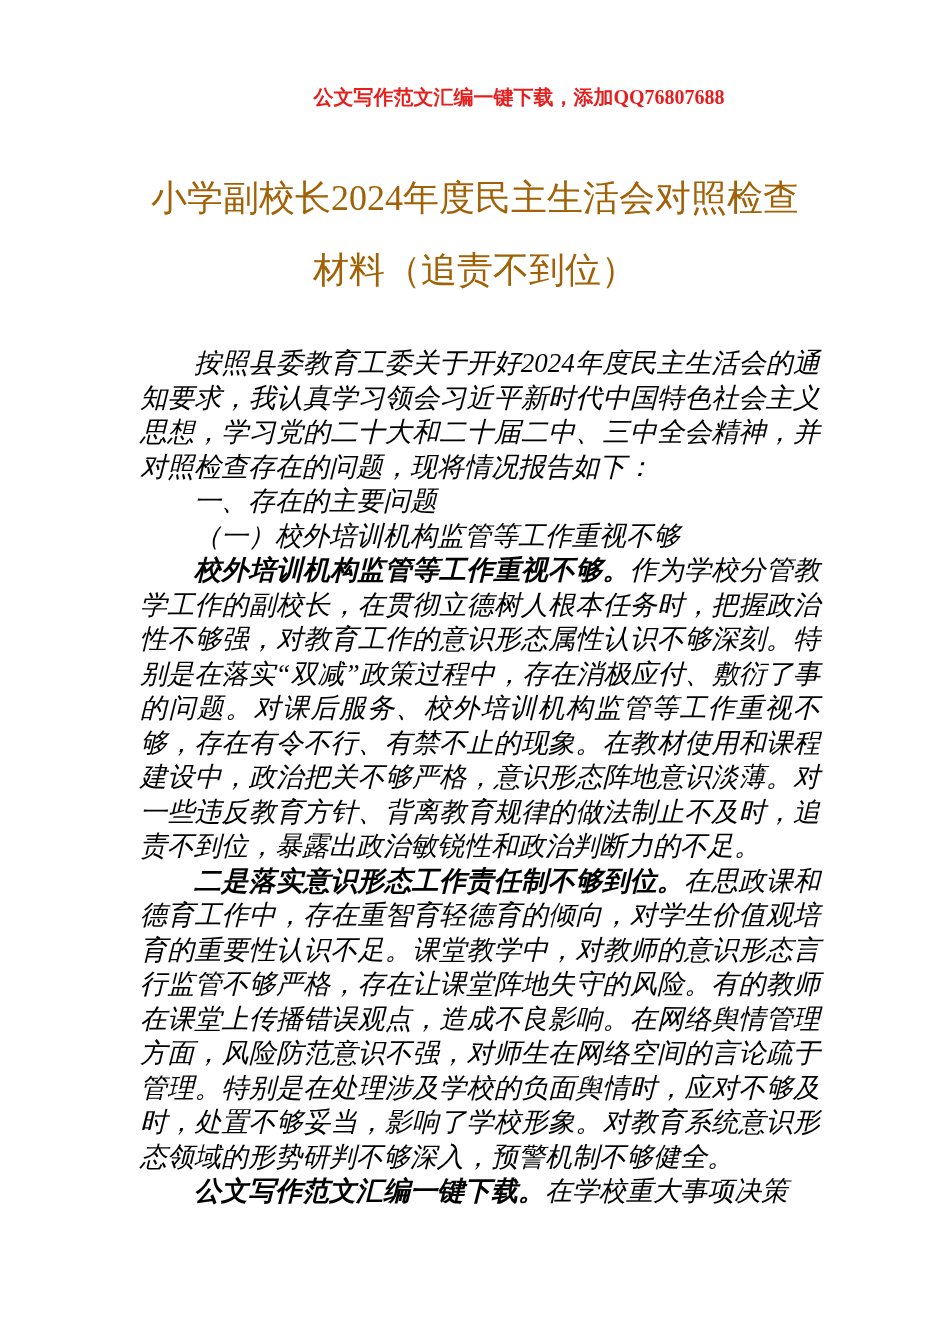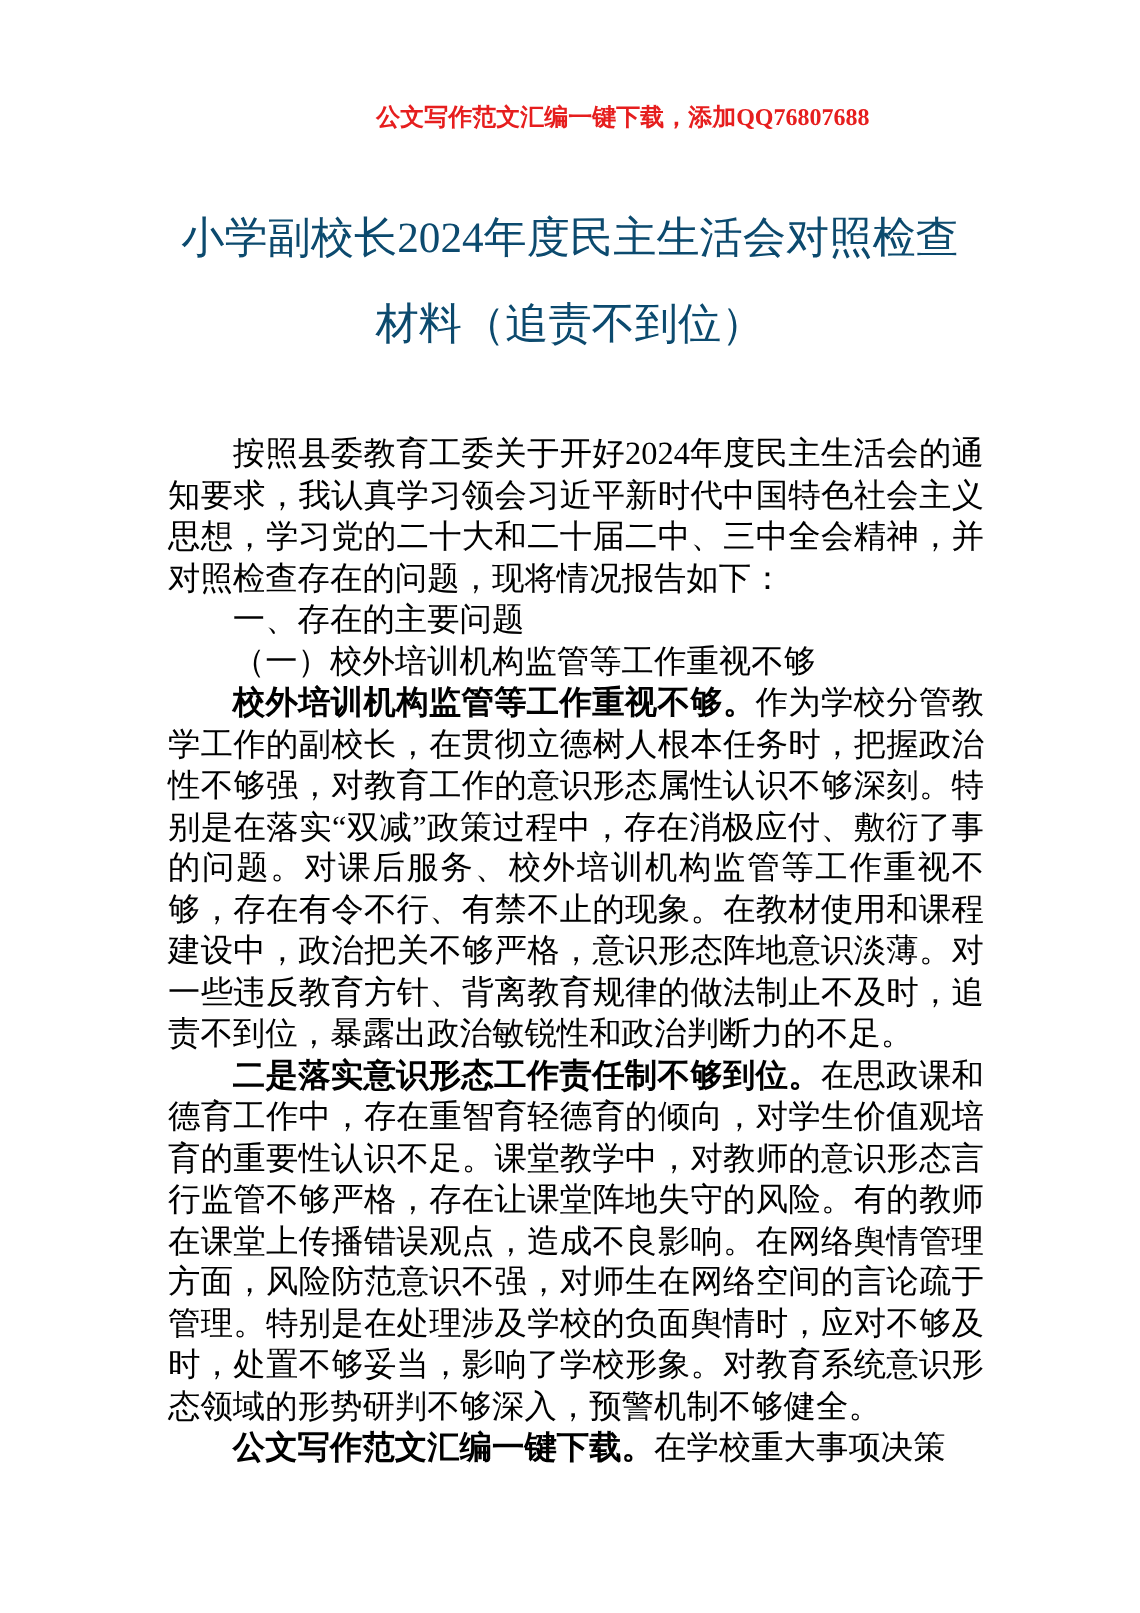--- a/index.html
+++ b/index.html
@@ -24,29 +24,30 @@
     font-weight: bold;
     color: #e61e1e;
     white-space: nowrap;
   }
   .doc-title {
     margin: 162px 40px 0 40px;
     font-size: 36px;
     line-height: 72px;
     font-weight: normal;
     text-align: center;
-    color: #0c4a6e;
+    color: #a16207;
   }
   .doc-body {
     width: 680px;
-    margin: 55px 130px 0 140px;
+    margin: 40px 130px 0 140px;
     font-size: 27px;
     line-height: 34.5px;
     text-align: justify;
     color: #000000;
+    font-style: italic;
   }
   .doc-body p {
     margin: 0;
     padding: 0;
     text-indent: 2em;
   }
   .lead { font-weight: bold; }
 </style>
 </head>
 <body>

